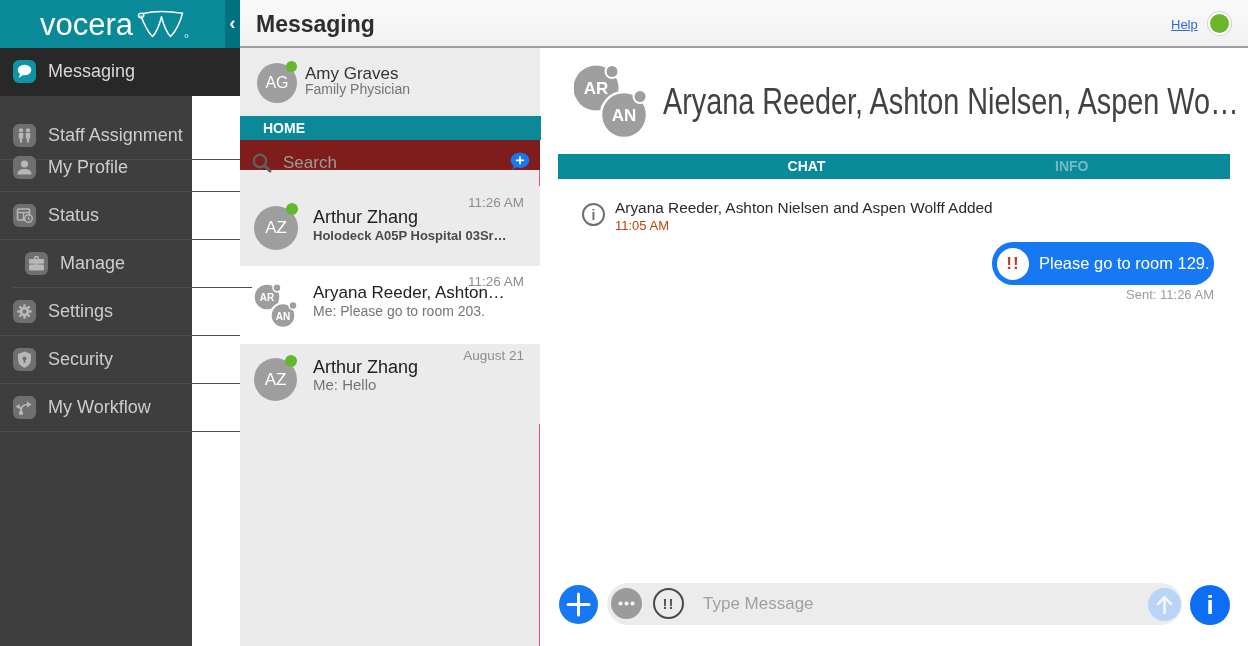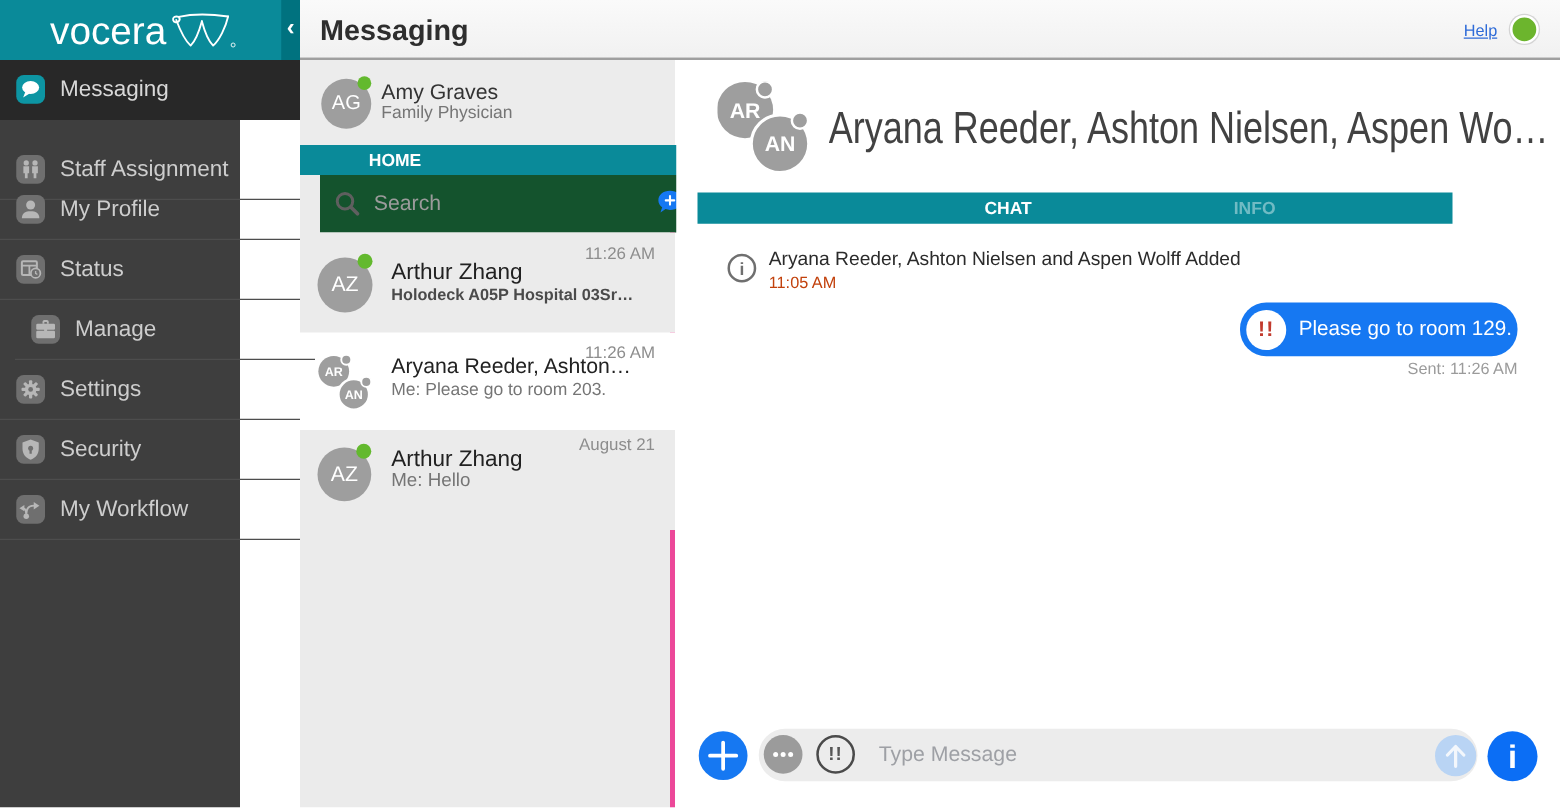--- a/index.html
+++ b/index.html
@@ -18,35 +18,35 @@
 .sb-active { background:#282828; border-bottom:none; }
 .sb-active .sb-ic { background:#0d95a3; }
 
 
 #topbar { left:240px; top:0; width:1008px; height:48px; background:linear-gradient(#fafafa,#f1f1f1); border-bottom:2px solid #9f9f9f; z-index:5; }
 #tb-title { left:16px; top:11px; font-size:23px; font-weight:bold; color:#2e2e2e; }
 #tb-help { left:931px; top:17px; font-size:13px; color:#2e6bd8; text-decoration:underline; }
 #tb-status { left:968px; top:12px; width:23px; height:23px; border-radius:50%; background:#6cb52d; border:2px solid #fff; box-shadow:0 0 0 1px #d4d4d4; }
 
 
-#listcol { left:240px; top:48px; width:300px; height:598px; background:#ebebeb; border-right:4px solid #ec4899; }
+#listcol { left:240px; top:48px; width:300px; height:598px; background:#ebebeb; border-right:1px solid #ec4899; }
 #profile { left:0; top:0; width:300px; height:68px; background:#ececec; }
-#homebar { left:0; top:68px; width:320px; height:24px; background:#0a8a99; color:#fff; font-weight:bold; font-size:14px; line-height:24px; padding-left:55px; }
-#searchrow { left:16px; top:92px; width:300px; height:46px; background:#14532d; }
+#homebar { left:0; top:68px; width:320px; height:24px; background:#0a8a99; color:#fff; font-weight:bold; font-size:14px; line-height:24px; padding-left:23px; }
+#searchrow { left:0; top:92px; width:300px; height:30px; background:#7f1d1d; }
 .avatar { border-radius:50%; background:#9e9e9e; color:#fff; text-align:center; position:absolute; }
 .gdot { position:absolute; border-radius:50%; background:#63b92e; }
 .item { left:0; width:300px; position:absolute; }
 .time { position:absolute; right:16px; font-size:13.5px; color:#8d8d8d; }
 .iname { position:absolute; left:73px; font-size:18px; color:#212121; white-space:nowrap; }
 .isub { position:absolute; left:73px; font-size:15px; color:#757575; white-space:nowrap; }
 
 
 #chatcol { left:541px; top:48px; width:705px; height:596px; background:#fff; }
 #chat-title { left:122px; top:33px; font-size:36px; color:#424242; white-space:nowrap; transform:scaleX(0.8); transform-origin:left top; width:720px; overflow:hidden; }
-#tabbar { left:17px; top:106px; width:604px; height:25px; background:#0a8a99;text-decoration:underline; }
+#tabbar { left:17px; top:106px; width:672px; height:25px; background:#0a8a99;text-decoration:underline; }
 #tab-chat { position:absolute; left:0; top:0; width:497px; text-align:center; color:#fff; font-weight:bold; font-size:14px; line-height:25px; }
 #tab-info { position:absolute; right:0; top:0; width:175px; text-align:left; color:rgba(255,255,255,0.42); font-weight:bold; font-size:14px; line-height:25px; }
 #sysmsg-ic { left:41px; top:155px; width:23px; height:23px; border-radius:50%; border:2px solid #6f6f6f; color:#6f6f6f; text-align:center; font-size:14px; line-height:21px; font-weight:bold; }
 #sysmsg-t1 { left:74px; top:151px; font-size:15.4px; color:#2b2b2b; }
 #sysmsg-t2 { left:74px; top:170px; font-size:13px; color:#c2410c; }
 #bubble { left:451px; top:194px; width:222px; height:43px; background:#1678f2; border-radius:21px; }
 #bubble-ic { position:absolute; left:5px; top:5.5px; width:32px; height:32px; background:#fff; border-radius:50%; color:#c23b2e; font-weight:bold; font-size:17px; text-align:center; line-height:32px; letter-spacing:1px;}
 #bubble-tx { position:absolute; left:47px; top:0; line-height:43px; color:#fff; font-size:16.5px; }
 #sent { left:0px; top:239px; width:673px; text-align:right; font-size:13px; color:#9b9b9b; }
 

